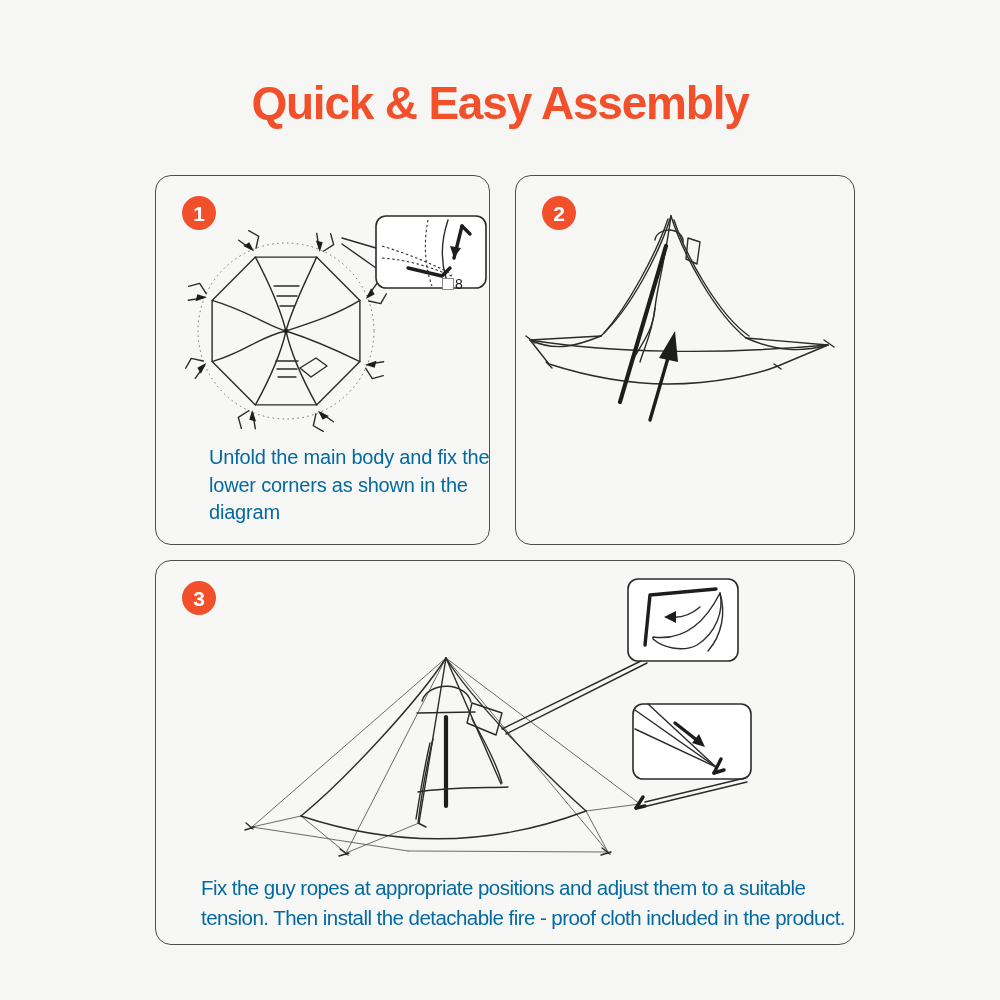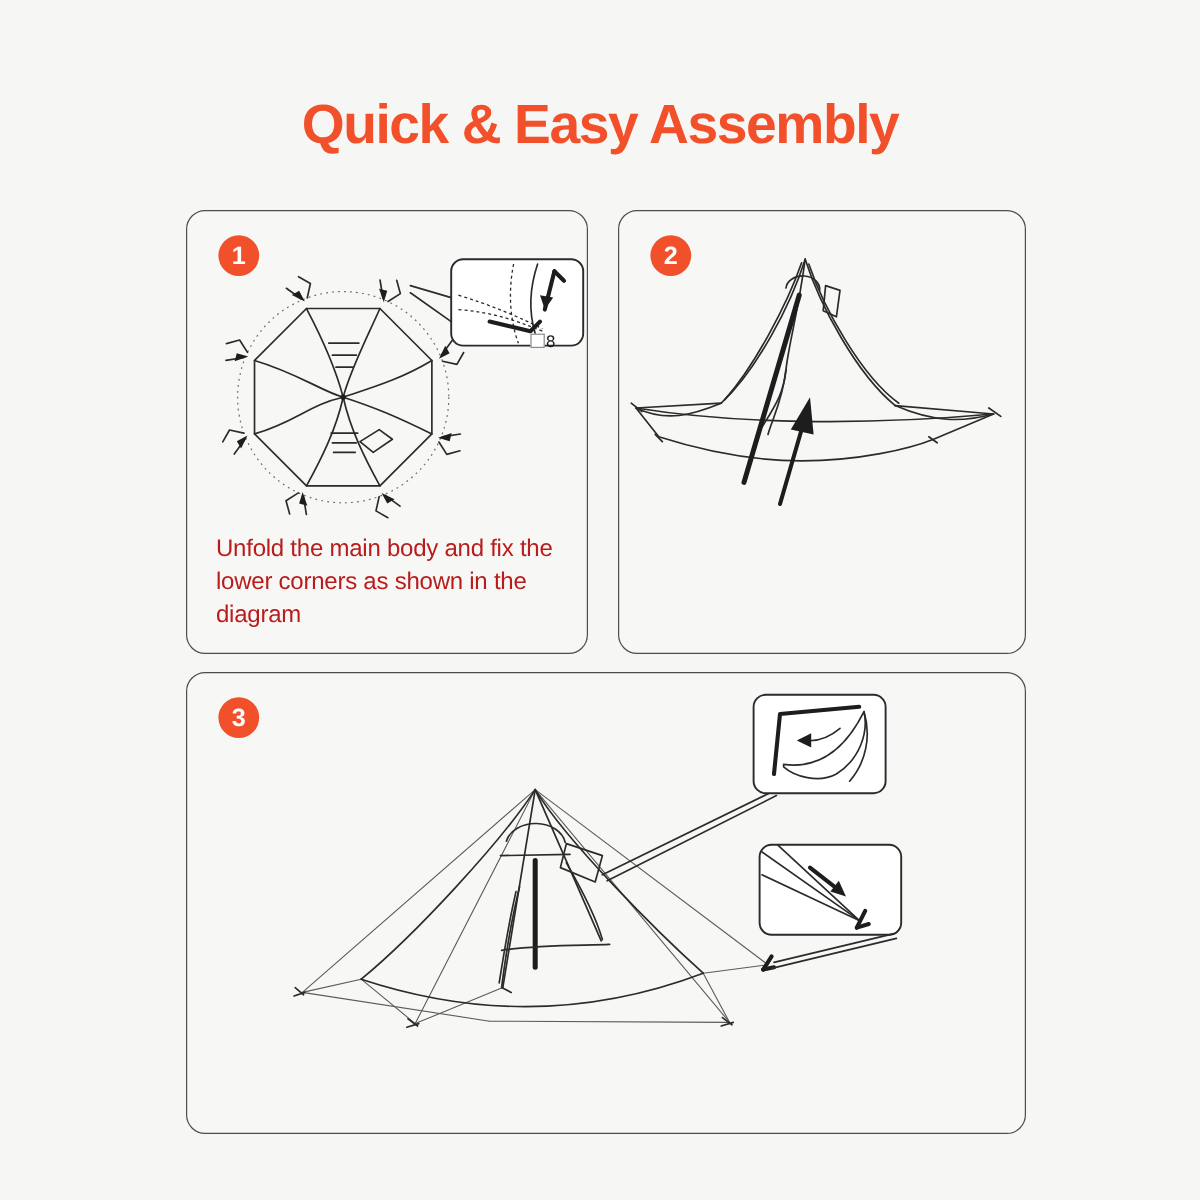--- a/index.html
+++ b/index.html
@@ -40,25 +40,26 @@
     border-radius: 50%;
     color: #ffffff;
     font-size: 21px;
     font-weight: 700;
     display: flex; align-items: center; justify-content: center;
     line-height: 1;
   }
 
   .caption {
     position: absolute;
-    color: #b91c1c;
+    color: #0369a1;
     font-size: 20px;
     line-height: 1.38;
     white-space: pre-line;
     letter-spacing: -0.2px;
+    margin-left: 29px;
   }
   #panel1 .caption { left: 24px; top: 268px; width: 300px; }
   #panel2 .caption { left: 16px; top: 268px; width: 320px; }
   #panel3 .caption { left: 16px; top: 312px; width: 680px; font-size: 20.5px; letter-spacing: -0.55px; line-height: 1.45; }
 
   .diagram { position: absolute; left: 0; top: 0; }
 
   .qty-label {
     position: absolute;
     left: 286px; top: 100px;
@@ -241,15 +242,17 @@
       <path class="bold" d="M558,212 l7,-14" stroke-width="3.6"></path>
       <path class="bold" d="M558,212 l10,-3" stroke-width="3.6"></path>
       <path class="bold" d="M519,162 L542,180" stroke-width="3"></path>
       <polygon class="fillb" points="549,186 536,182 543,173"></polygon>
 
       <path class="ln" d="M489,241 L589,217" stroke-width="1.2"></path>
       <path class="ln" d="M487,246 L591,221" stroke-width="1.2"></path>
     </svg>
 
     <div class="badge">3</div>
+    <div class="caption">Fix the guy ropes at appropriate positions and adjust them to a suitable
+tension. Then install the detachable fire - proof cloth included in the product.</div>
   </div>
 
 </div>
 
 </body></html>

